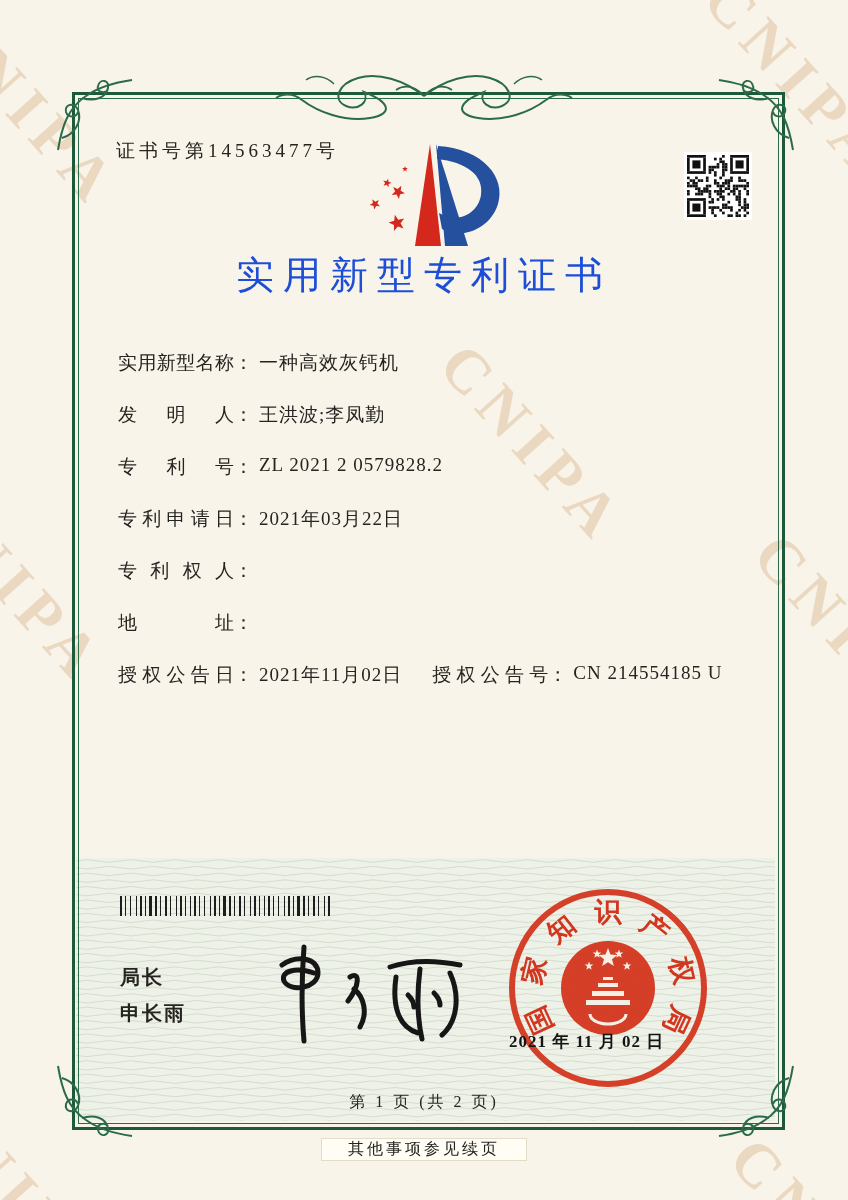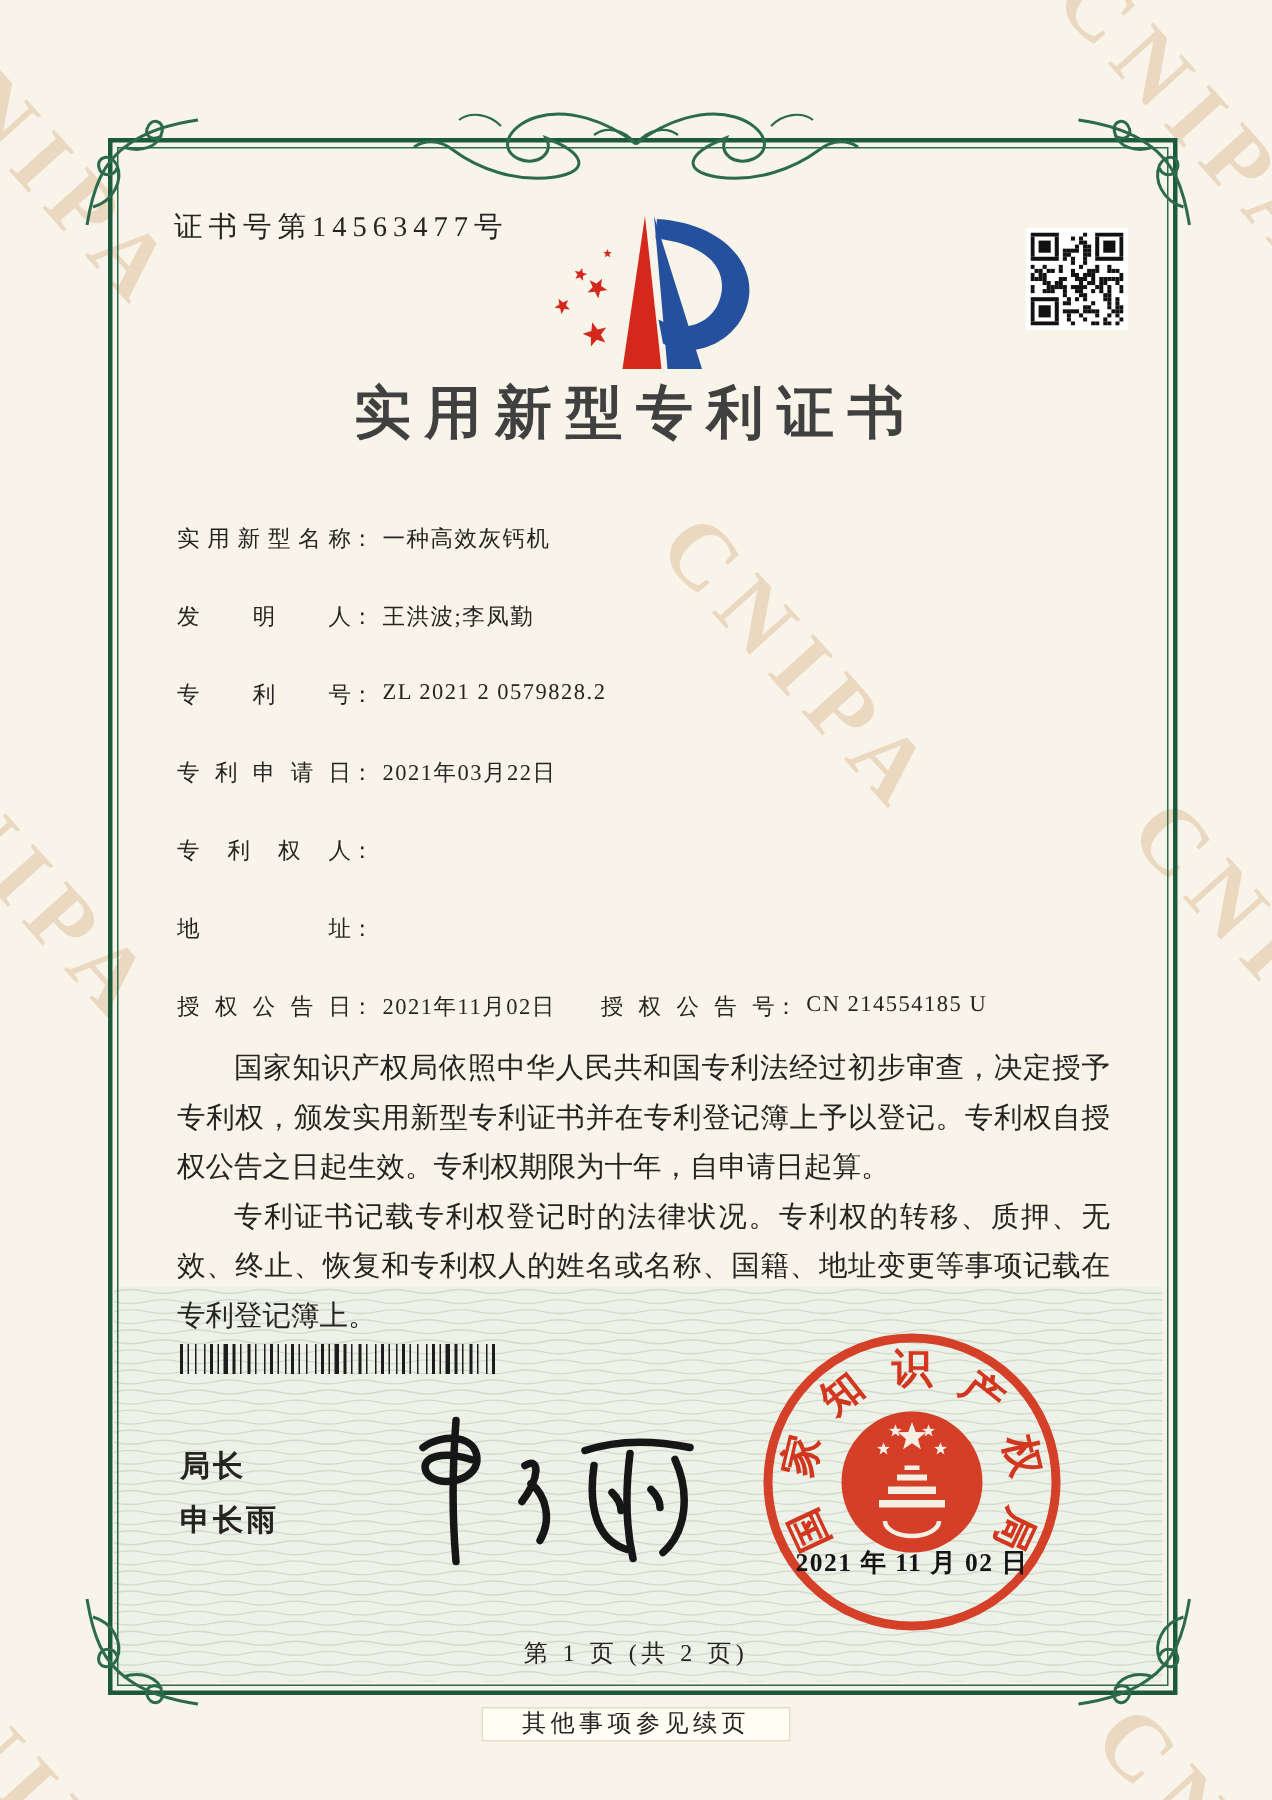--- a/index.html
+++ b/index.html
@@ -25,40 +25,40 @@
     border:1px solid #2c6b49;
   }
   .wave-area{ position:absolute; left:76px; top:858px; width:699px; height:263px; z-index:2;}
   .ornament{ position:absolute; z-index:3; pointer-events:none;}
   .content{ position:absolute; left:0; top:0; width:848px; height:1200px; z-index:4;}
   .cert-no{ position:absolute; left:116px; top:138px; font-size:19px; letter-spacing:4px;}
   .logo{ position:absolute; left:344px; top:136px; width:172px; height:118px;}
   .qr{ position:absolute; left:684px; top:152px; width:62px; height:62px; background:#fff; padding:3px;}
   .title{
     position:absolute; left:0; top:250px; width:848px; text-align:center;
-    font-size:38px; font-weight:bold; letter-spacing:9px; color:#404040;
-  }
-  .fields{ position:absolute; left:118px; top:350px; width:628px; font-size:15px;}
+    font-size:38px; font-weight:normal; letter-spacing:9px; color:#1d4ed8;
+  }
+  .fields{ position:absolute; left:118px; top:350px; width:628px; font-size:19px;}
   .field-row{ height:52px; display:flex; align-items:flex-start; white-space:nowrap;}
   .f-label{ display:inline-block; width:116px; text-align:justify; text-align-last:justify;}
   .f-colon{ display:inline-block; margin-right:6px;}
   .f-value{ letter-spacing:1px;}
   .pair2{ margin-left:30px;}
   .paragraphs{
     position:absolute; left:118px; top:696px; width:622px;
     font-size:19px; line-height:33px; text-align:justify;
   }
   .paragraphs p{ margin:0; text-indent:2em;}
   .barcode{ position:absolute; left:120px; top:896px; width:216px; height:20px;}
   .officer{ position:absolute; left:120px; top:964px; font-size:20px; font-weight:bold; letter-spacing:2px;}
   .officer-name{ position:absolute; left:120px; top:1000px; font-size:20px; font-weight:bold; letter-spacing:2px;}
   .signature{ position:absolute; left:238px; top:933px; width:235px; height:118px;}
   .seal{ position:absolute; left:504px; top:884px; width:208px; height:208px;}
   .seal-date{
-    position:absolute; left:509px; top:1030px; width:198px; text-align:center;
+    position:absolute; left:509px; top:1030px; width:198px; text-align:left;
     font-size:17px; font-weight:bold; letter-spacing:1px; color:#141414;
   }
   .page-num{
     position:absolute; left:0; top:1092px; width:848px; text-align:center;
     font-size:16px; letter-spacing:3px;
   }
   .cont-box{
     position:absolute; left:50%; top:1138px; transform:translateX(-50%);
     background:#fffdf4; border:1px solid #e3dcc8; padding:0 26px;
     font-size:16px; letter-spacing:3px; z-index:5;
@@ -366,24 +366,20 @@
       <div class="field-row">
         <span class="f-label">授权公告日</span>
           <span class="f-colon">：</span>
         <span class="f-value">2021年11月02日</span>
         <span class="f-label pair2">授权公告号</span>
           <span class="f-colon">：</span>
         <span class="f-value">CN 214554185 U</span>
       </div>
     </div>
 
-    <div class="paragraphs">
-      <p>国家知识产权局依照中华人民共和国专利法经过初步审查，决定授予专利权，颁发实用新型专利证书并在专利登记簿上予以登记。专利权自授权公告之日起生效。专利权期限为十年，自申请日起算。</p>
-      <p>专利证书记载专利权登记时的法律状况。专利权的转移、质押、无效、终止、恢复和专利权人的姓名或名称、国籍、地址变更等事项记载在专利登记簿上。</p>
-    </div>
 
     <svg class="barcode" viewBox="0 0 216 20" preserveAspectRatio="none">
       <g fill="#1d1d1d">
           <rect x="0" y="0" width="2" height="20"></rect>
           <rect x="5" y="0" width="1" height="20"></rect>
           <rect x="10" y="0" width="1" height="20"></rect>
           <rect x="16" y="0" width="1" height="20"></rect>
           <rect x="20" y="0" width="2" height="20"></rect>
           <rect x="25" y="0" width="1" height="20"></rect>
           <rect x="29" y="0" width="3" height="20"></rect>

